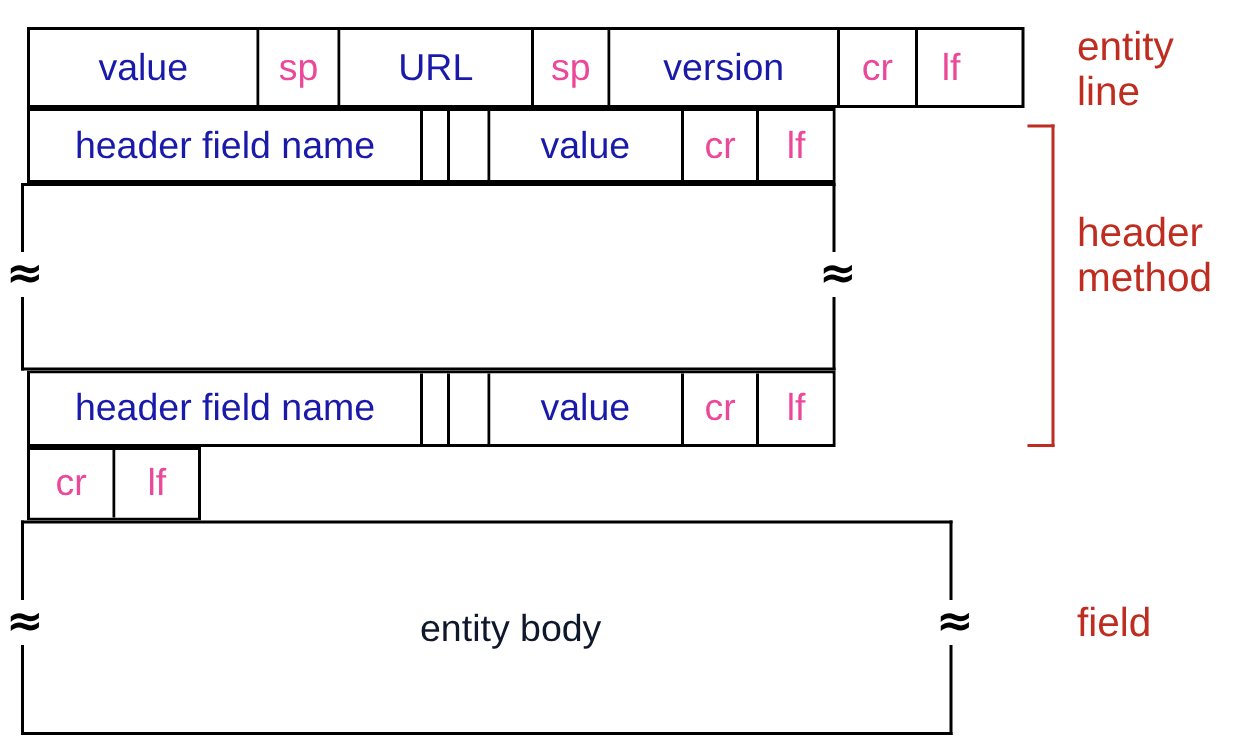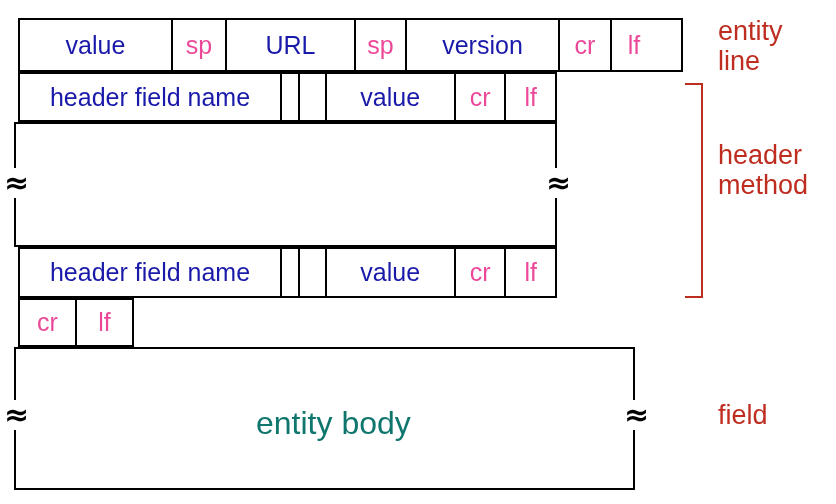--- a/index.html
+++ b/index.html
@@ -67,23 +67,24 @@
     color: #000000;
     background: #ffffff;
     font-family: "DejaVu Sans", sans-serif;
     text-align: center;
     font-weight: 700;
   }
 
   
   .bodylabel {
     position: absolute;
-    font-size: 32px;
-    color: #0f766e;
+    font-size: 25px;
+    color: #0f172a;
     white-space: nowrap;
+    margin-left: 24px;
   }
 
   
   .annot {
     position: absolute;
     color: #bf2d21;
     font-size: 27px;
     line-height: 1.12;
     white-space: pre-line;
   }

